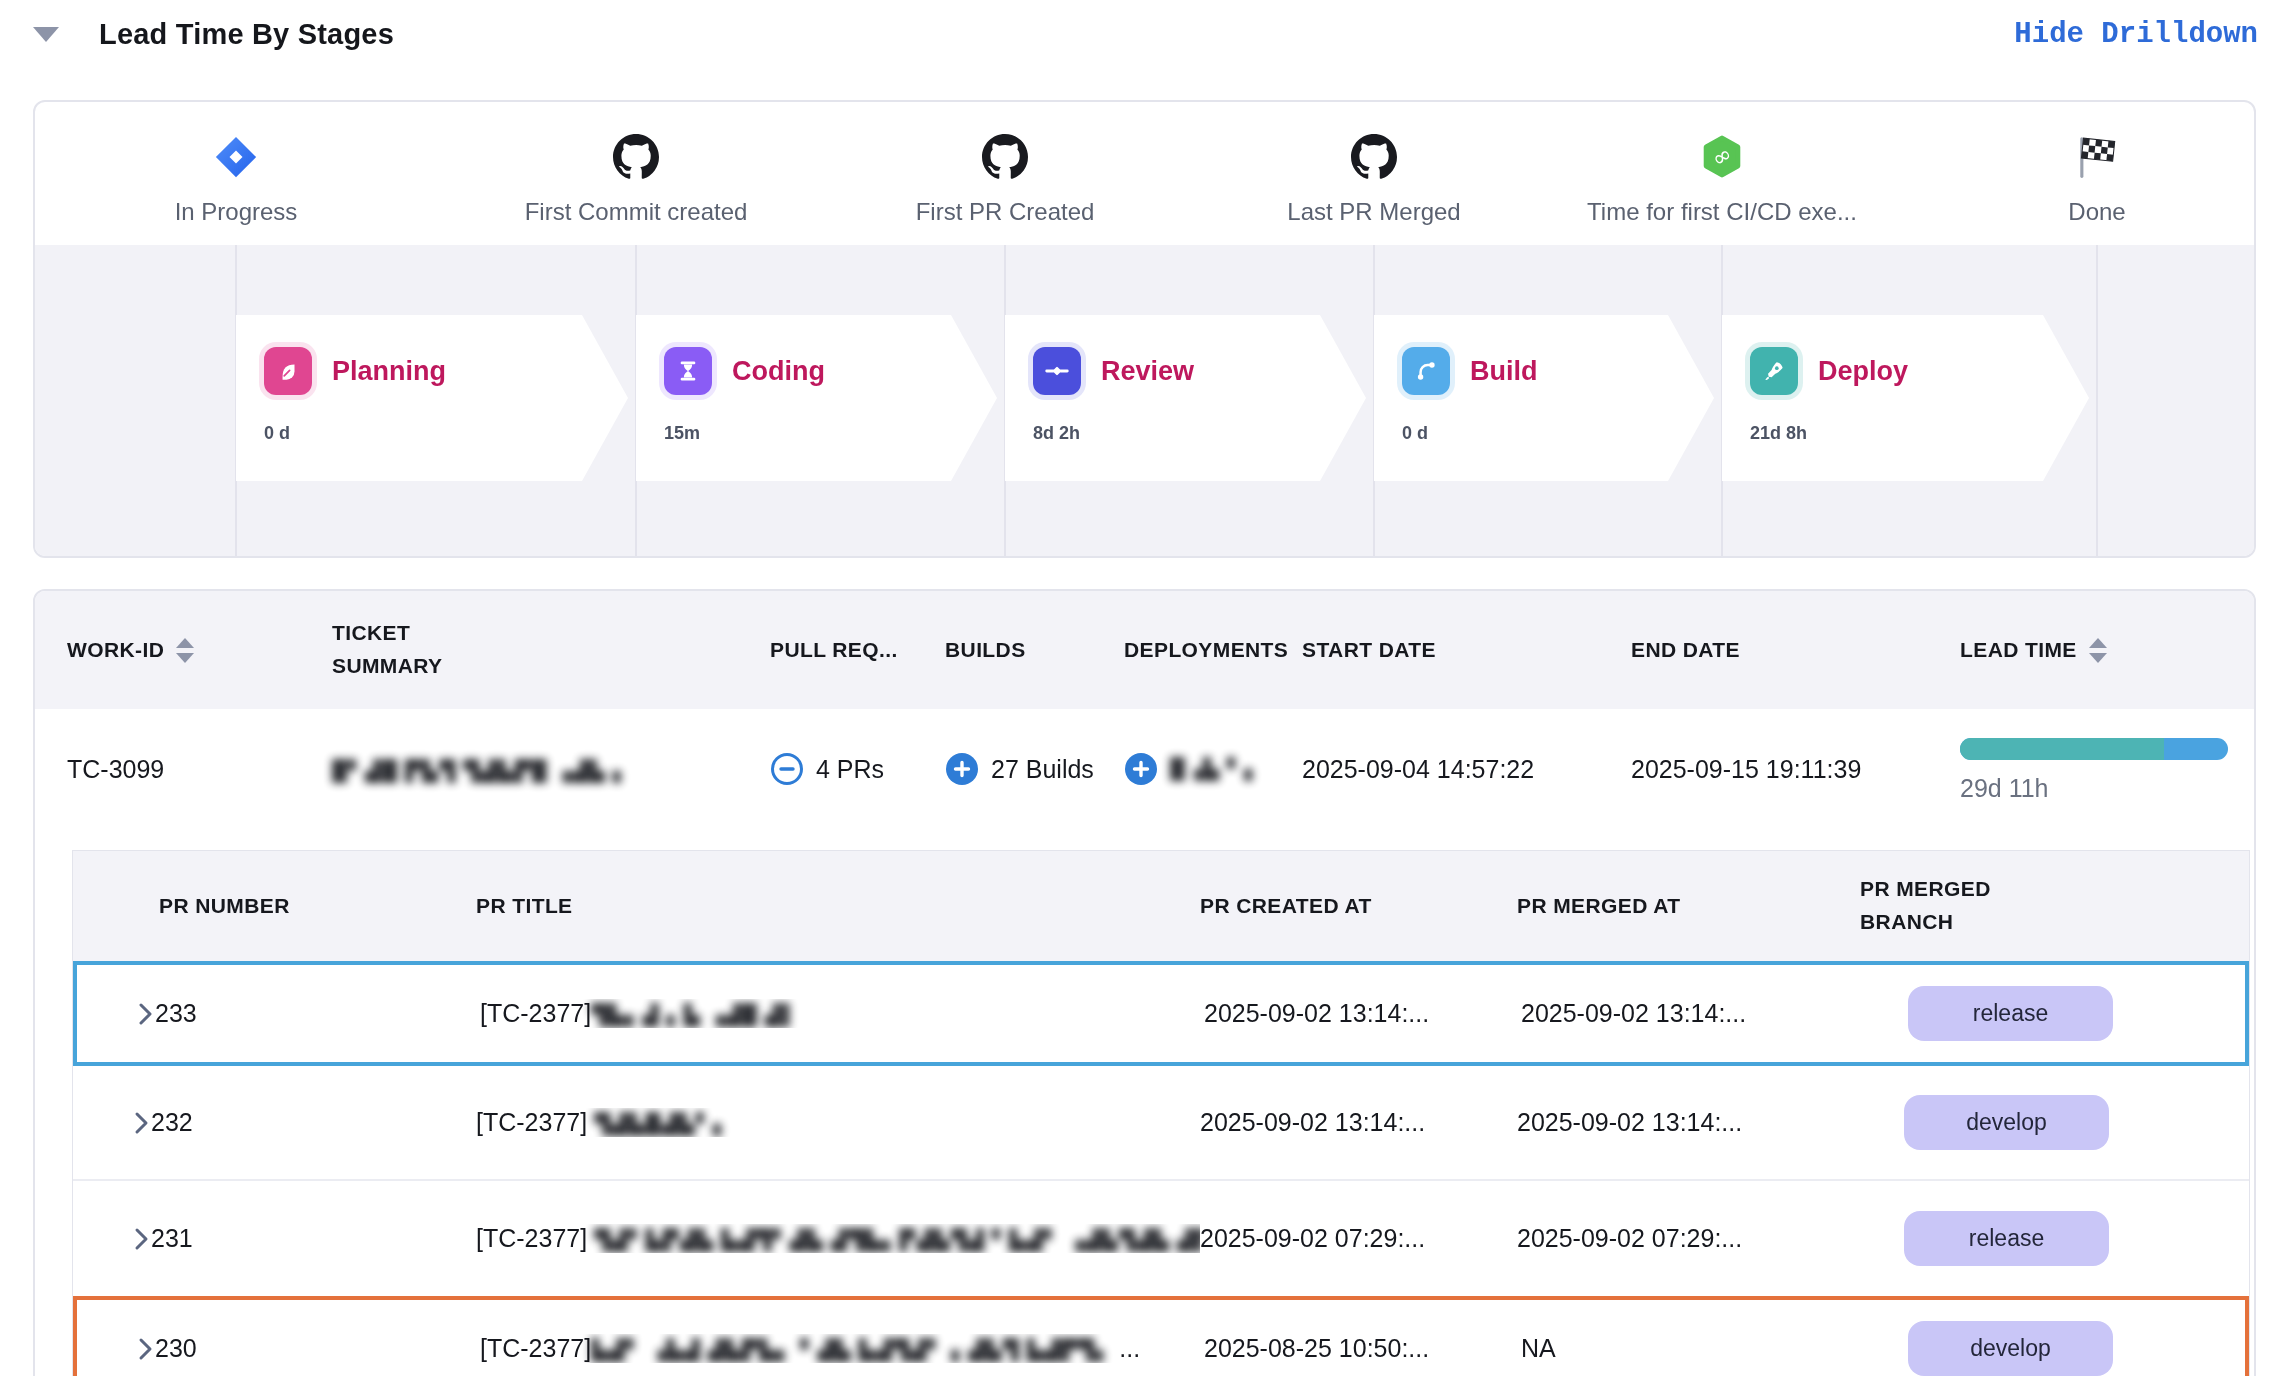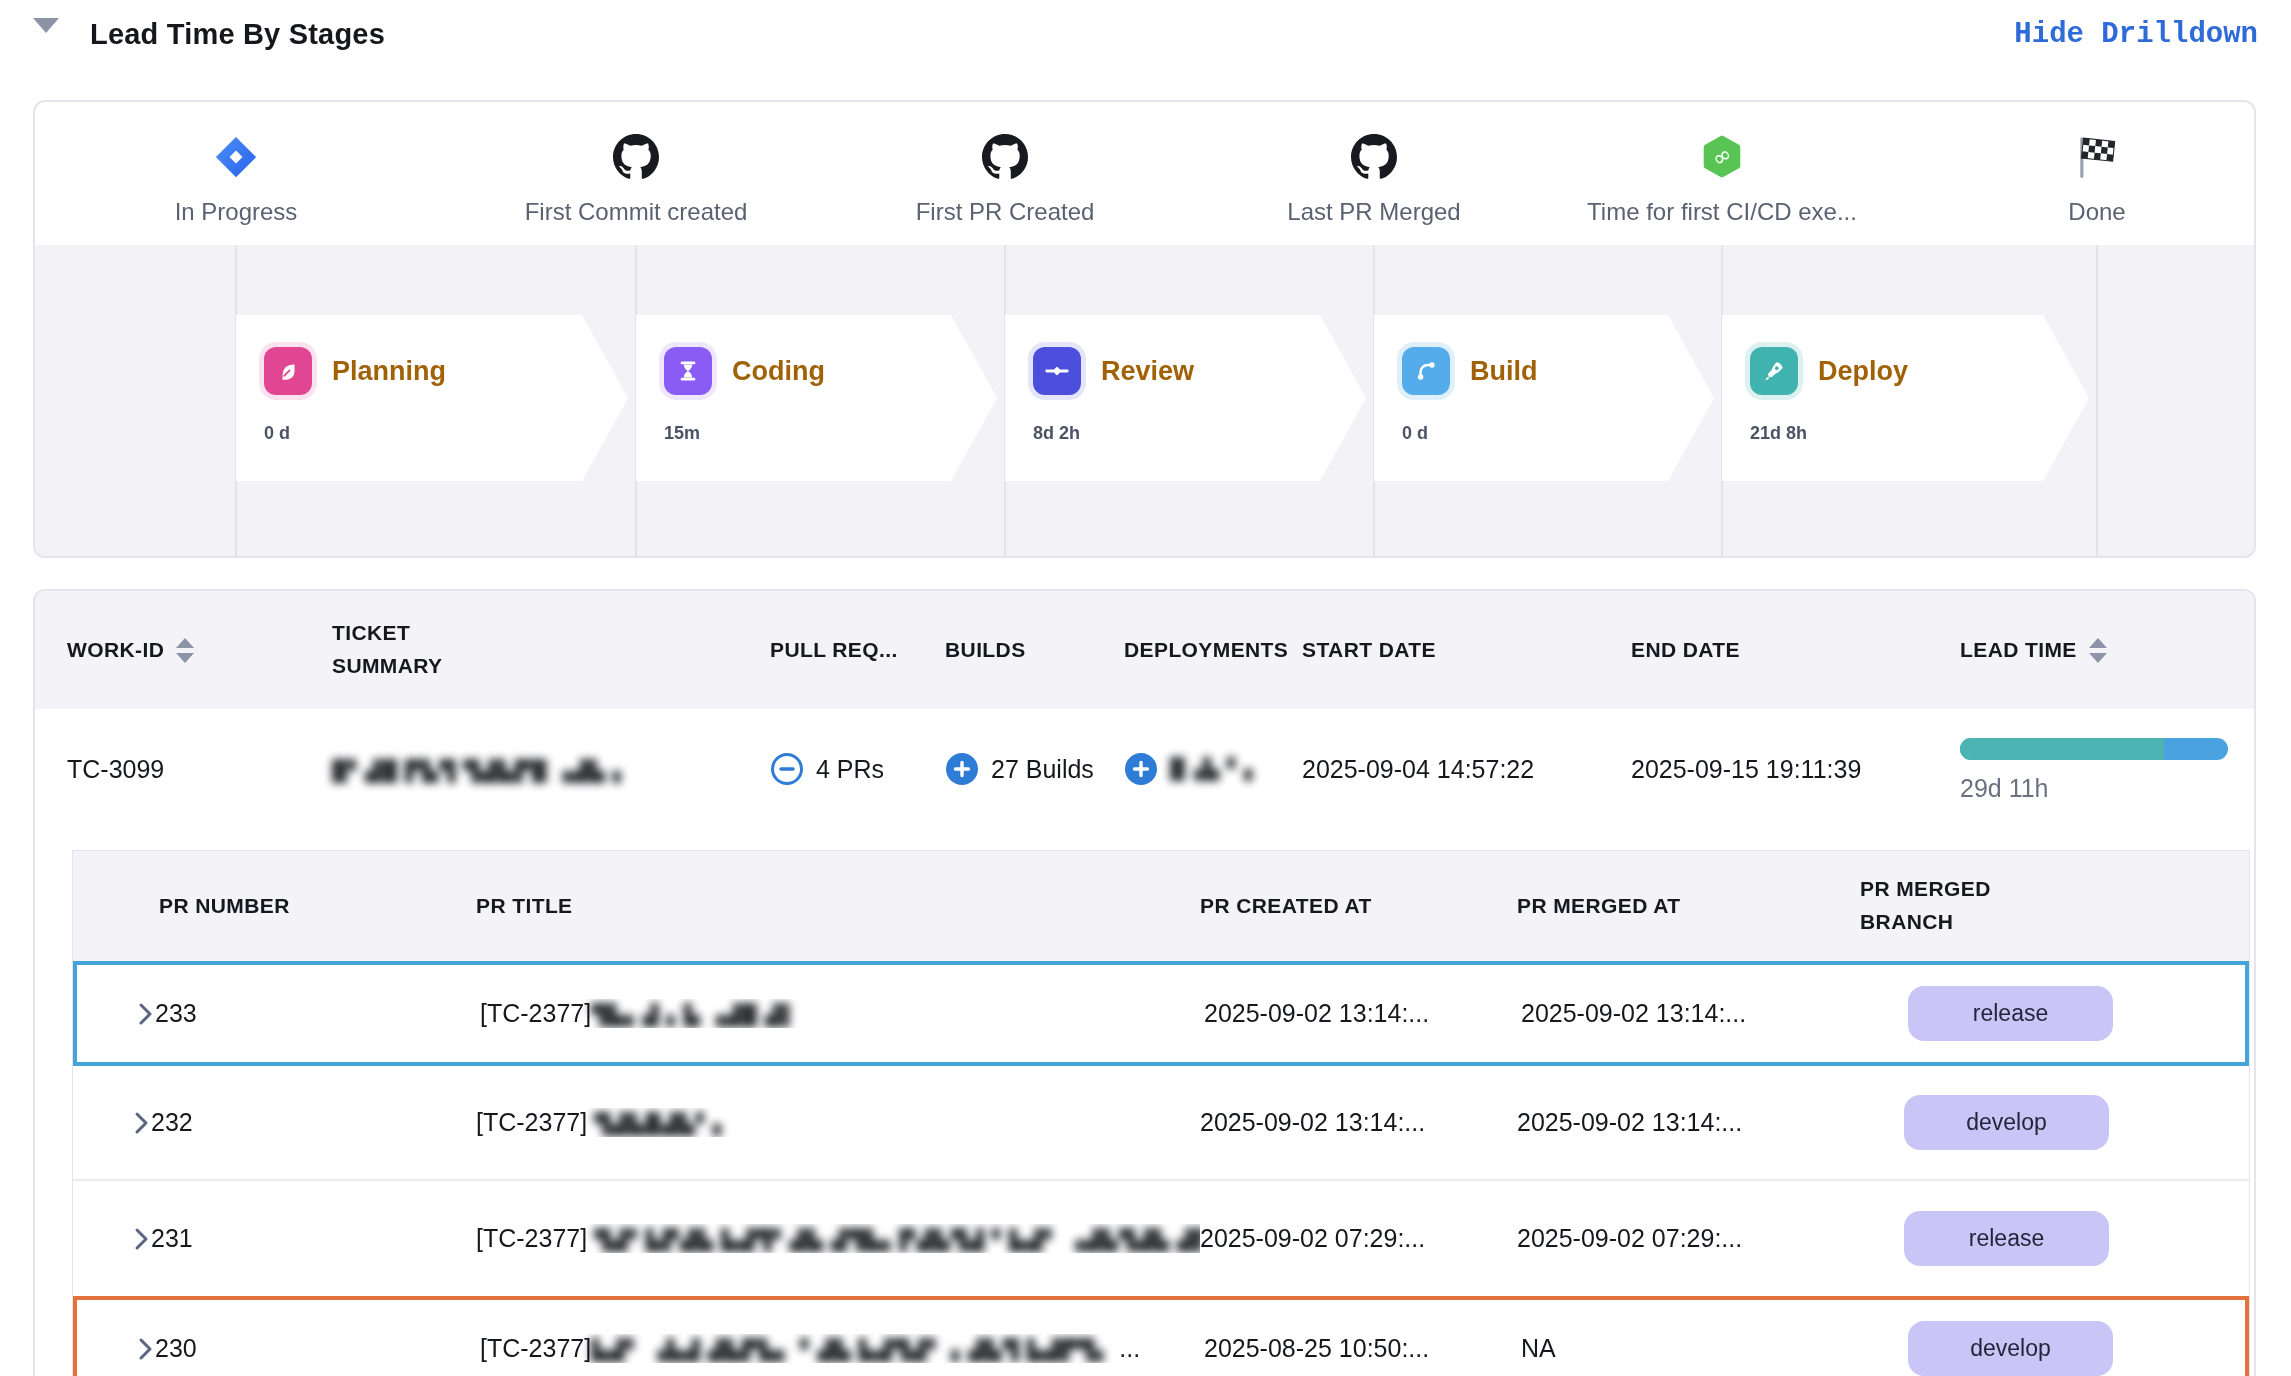--- a/index.html
+++ b/index.html
@@ -1,21 +1,21 @@
 <!DOCTYPE html>
 <html><head>
 <meta charset="utf-8">
 <style>
   * { margin:0; padding:0; box-sizing:border-box; }
   body { background:#fff; font-family:"Liberation Sans", sans-serif; }
   .page { position:relative; width:2291px; height:1376px; background:#fff; overflow:hidden; color:#15171c; }
 
   
   .topbar { position:absolute; left:33px; right:33px; top:8px; height:52px; display:flex; align-items:center; justify-content:space-between; }
-  .title-wrap { display:flex; gap:31px; }
+  .title-wrap { display:flex; align-items:center; gap:40px; }
   .tri-down { width:0; height:0; border-left:13px solid transparent; border-right:13px solid transparent; border-top:15px solid #8d94a8; }
   .page-title { font-size:29px; font-weight:bold; color:#15171c; letter-spacing:.2px; }
   .hide-link { font-size:29px; font-weight:bold; color:#2e6bd8; cursor:pointer;font-family:Liberation Mono, monospace; }
 
   
   .box1 { position:absolute; left:33px; top:100px; width:2223px; height:458px; border:2px solid #e3e4ec; border-radius:12px; background:#fff; overflow:hidden; }
   .milestone { position:absolute; top:30px; transform:translateX(-50%); text-align:center; width:430px; }
   .m-icon { height:50px; display:flex; justify-content:center; align-items:center; }
   .m-label { margin-top:16px; font-size:24px; color:#5a6170; }
   .band { position:absolute; left:0; right:0; top:143px; bottom:0; background:#f2f2f7; }
@@ -23,21 +23,21 @@
   .card { position:absolute; top:70px; height:166px; background:#fff;
           clip-path:polygon(0 0, calc(100% - 46px) 0, 100% 50%, calc(100% - 46px) 100%, 0 100%);
           padding:32px 0 0 28px; }
   .card-head { display:flex; align-items:center; gap:20px; }
   .s-icon { width:48px; height:48px; border-radius:12px; display:flex; align-items:center; justify-content:center; flex:0 0 48px; }
   .s-icon.planning { background:#e04691; box-shadow:0 0 0 5px rgba(224,70,145,.15); }
   .s-icon.coding   { background:#8a5cf5; box-shadow:0 0 0 5px rgba(138,92,245,.15); }
   .s-icon.review   { background:#4b4fdc; box-shadow:0 0 0 5px rgba(75,79,220,.15); }
   .s-icon.build    { background:#54acea; box-shadow:0 0 0 5px rgba(84,172,234,.18); }
   .s-icon.deploy   { background:#41b3ae; box-shadow:0 0 0 5px rgba(65,179,174,.18); }
-  .s-name { font-size:27px; font-weight:bold; color:#a16207; }
+  .s-name { font-size:27px; font-weight:bold; color:#be185d; }
   .s-val  { margin-top:28px; font-size:18px; font-weight:bold; color:#4c5364; }
 
   
   .box2 { position:absolute; left:33px; top:589px; width:2223px; height:800px; border:2px solid #e3e4ec; border-radius:12px; background:#fff; overflow:hidden; }
   .thead { display:grid; grid-template-columns:265px 438px 175px 179px 178px 329px 329px 1fr;
            padding-left:32px; height:118px; background:#f3f3f8; align-items:center; }
   .th { font-size:21px; font-weight:bold; letter-spacing:.4px; color:#16181e; display:flex; align-items:center; gap:12px; }
   .th .wrap130 { display:block; width:135px; line-height:1.55; }
   .sort { display:flex; flex-direction:column; gap:5px; cursor:pointer; }
   .sort i { width:0; height:0; border-left:9px solid transparent; border-right:9px solid transparent; display:block; }

